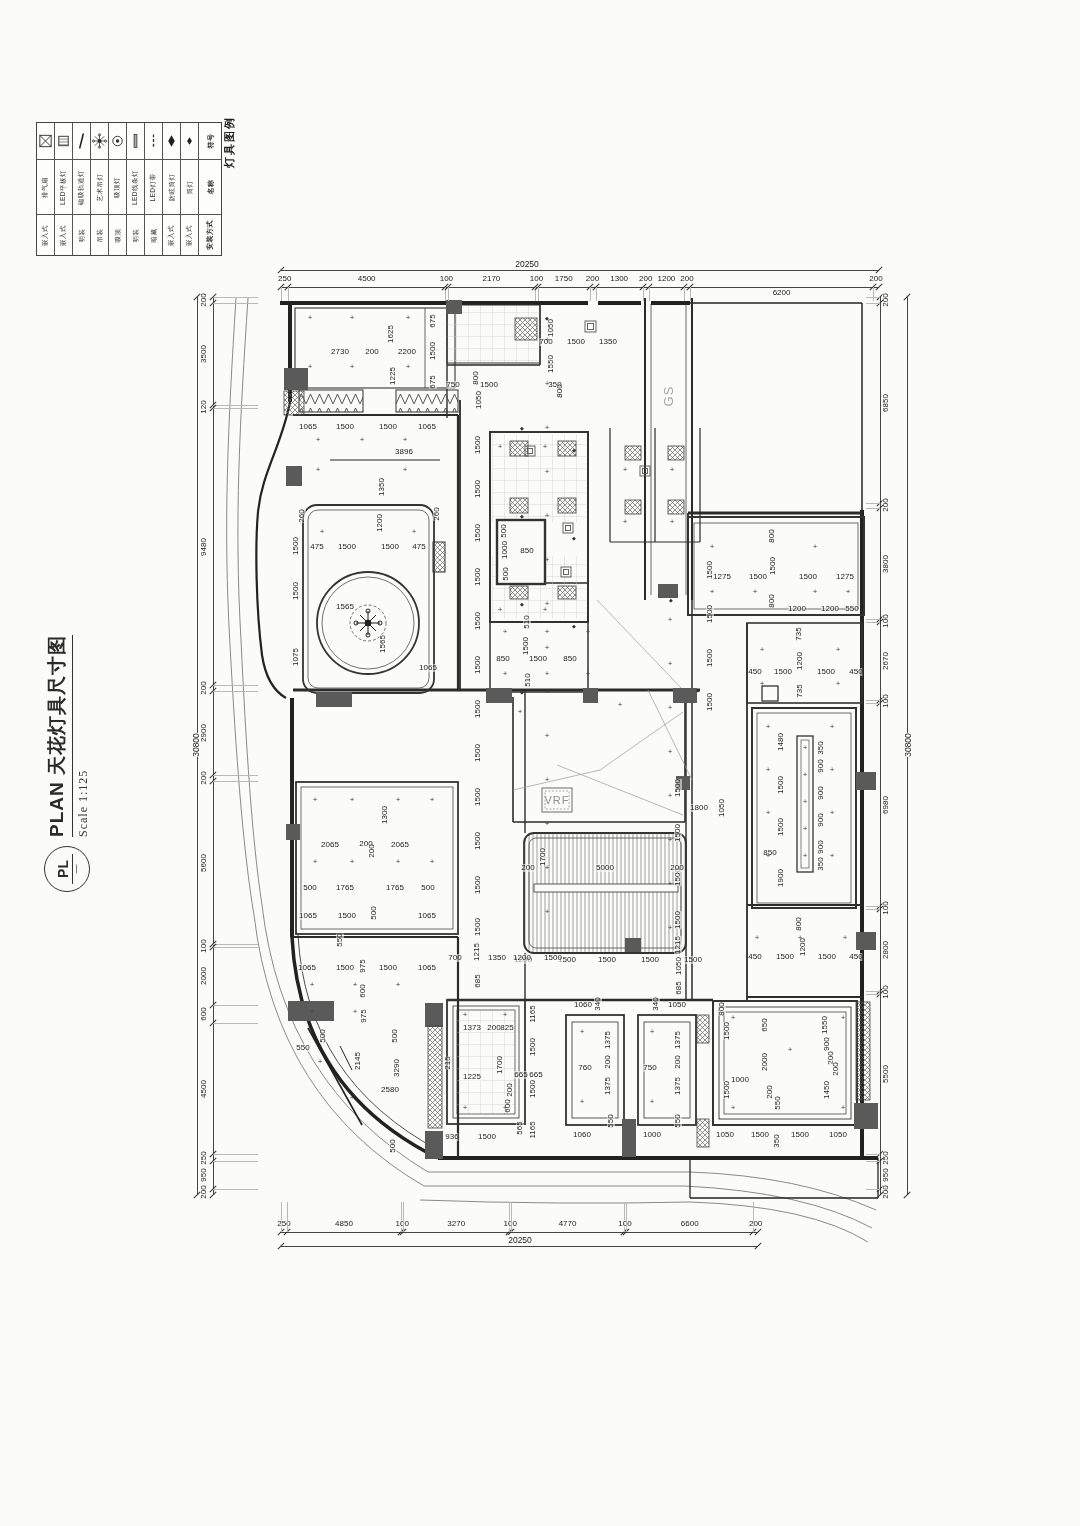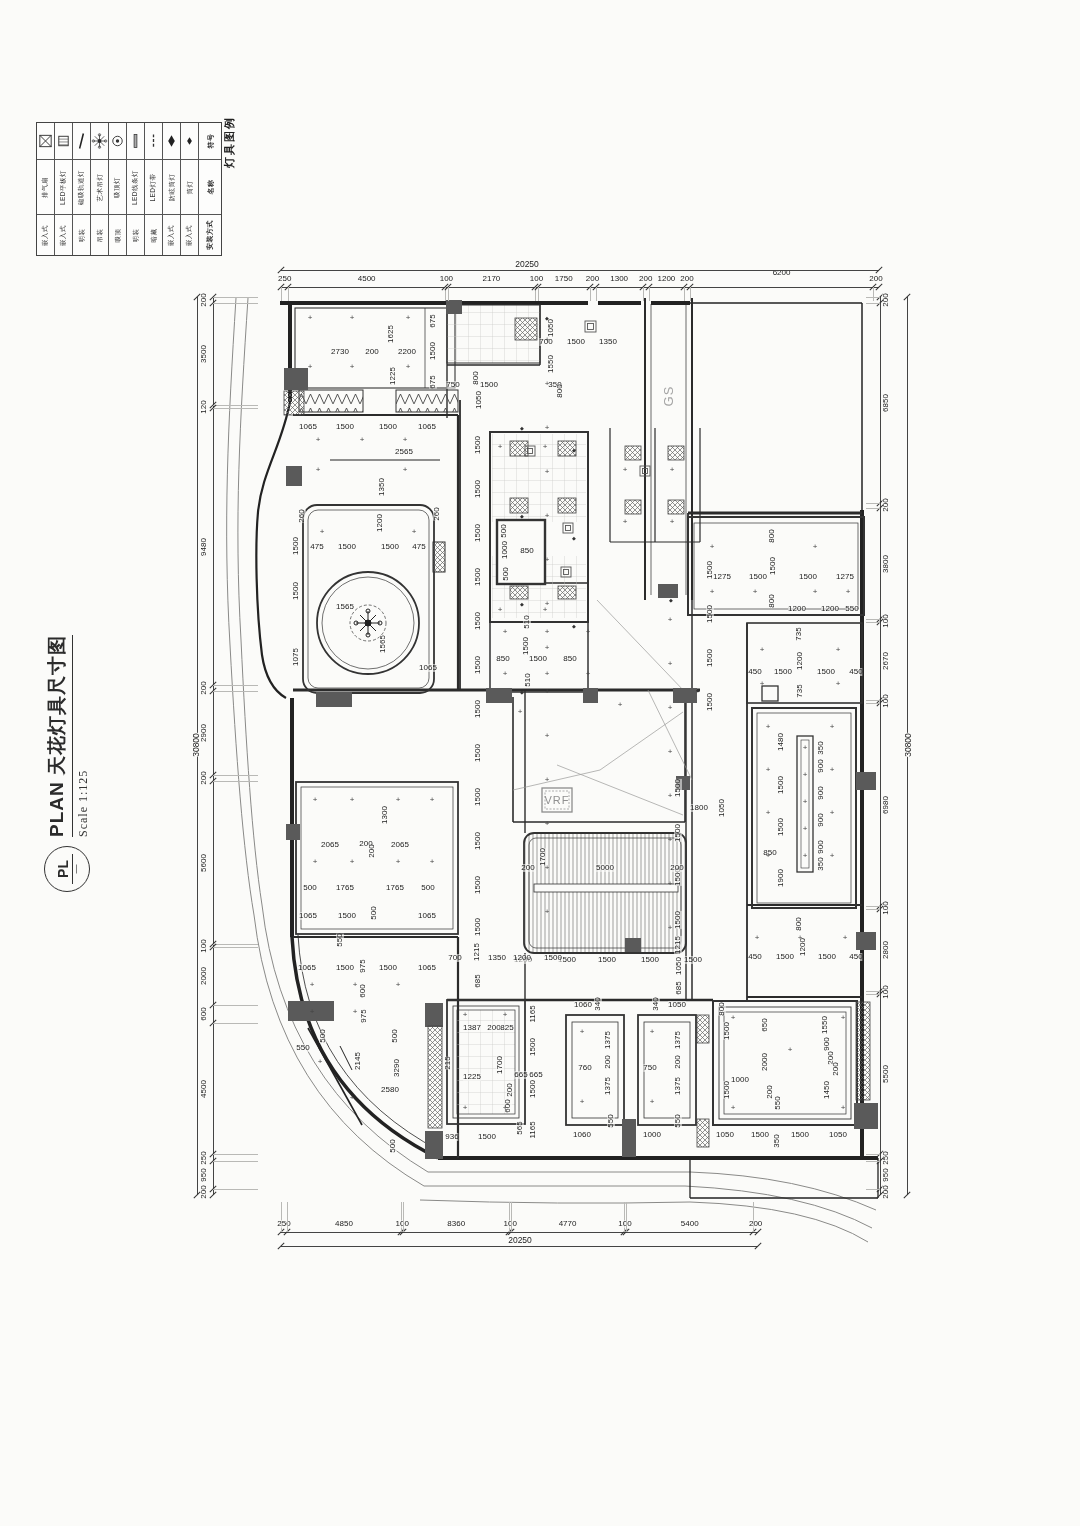--- a/index.html
+++ b/index.html
@@ -420,50 +420,50 @@
       <div class="ext" style="left: 642.753px; top: 287px; width: 0.7px; height: 14px;"></div>
       <span class="dim" style="left: 645.706px; top: 279px;">200</span>
       <div class="tick" style="left: 648.659px; top: 287px;"></div>
       <div class="ext" style="left: 648.659px; top: 287px; width: 0.7px; height: 14px;"></div>
       <span class="dim" style="left: 666.378px; top: 279px;">1200</span>
       <div class="tick" style="left: 684.096px; top: 287px;"></div>
       <div class="ext" style="left: 684.096px; top: 287px; width: 0.7px; height: 14px;"></div>
       <span class="dim" style="left: 687.049px; top: 279px;">200</span>
       <div class="tick" style="left: 690.002px; top: 287px;"></div>
       <div class="ext" style="left: 690.002px; top: 287px; width: 0.7px; height: 14px;"></div>
-      <span class="dim" style="left: 781.548px; top: 273px;">6200</span>
+      <span class="dim" style="left: 781.548px; top: 293px;">6200</span>
       <div class="tick" style="left: 873.094px; top: 287px;"></div>
       <div class="ext" style="left: 873.094px; top: 287px; width: 0.7px; height: 14px;"></div>
       <span class="dim" style="left: 876.047px; top: 279px;">200</span>
       <div class="tick" style="left: 879px; top: 287px;"></div>
       <div class="chain-line" style="left: 281px; top: 1232px; width: 477px; height: 1px;"></div>
       <div class="tick" style="left: 281px; top: 1232px;"></div>
       <div class="ext" style="left: 281px; top: 1202px; width: 0.7px; height: 30px;"></div>
       <span class="dim" style="left: 283.944px; top: 1224px;">250</span>
       <div class="tick" style="left: 286.889px; top: 1232px;"></div>
       <div class="ext" style="left: 286.889px; top: 1202px; width: 0.7px; height: 30px;"></div>
       <span class="dim" style="left: 344.011px; top: 1224px;">4850</span>
       <div class="tick" style="left: 401.133px; top: 1232px;"></div>
       <div class="ext" style="left: 401.133px; top: 1202px; width: 0.7px; height: 30px;"></div>
       <span class="dim" style="left: 402.311px; top: 1224px;">100</span>
       <div class="tick" style="left: 403.489px; top: 1232px;"></div>
       <div class="ext" style="left: 403.489px; top: 1202px; width: 0.7px; height: 30px;"></div>
-      <span class="dim" style="left: 456.253px; top: 1224px;">8360</span>
+      <span class="dim" style="left: 456.253px; top: 1224px;">3270</span>
       <div class="tick" style="left: 509.018px; top: 1232px;"></div>
       <div class="ext" style="left: 509.018px; top: 1202px; width: 0.7px; height: 30px;"></div>
       <span class="dim" style="left: 510.196px; top: 1224px;">100</span>
       <div class="tick" style="left: 511.373px; top: 1232px;"></div>
       <div class="ext" style="left: 511.373px; top: 1202px; width: 0.7px; height: 30px;"></div>
       <span class="dim" style="left: 567.553px; top: 1224px;">4770</span>
       <div class="tick" style="left: 623.733px; top: 1232px;"></div>
       <div class="ext" style="left: 623.733px; top: 1202px; width: 0.7px; height: 30px;"></div>
       <span class="dim" style="left: 624.911px; top: 1224px;">100</span>
       <div class="tick" style="left: 626.089px; top: 1232px;"></div>
       <div class="ext" style="left: 626.089px; top: 1202px; width: 0.7px; height: 30px;"></div>
-      <span class="dim" style="left: 689.689px; top: 1224px;">5400</span>
+      <span class="dim" style="left: 689.689px; top: 1224px;">6600</span>
       <div class="tick" style="left: 753.289px; top: 1232px;"></div>
       <div class="ext" style="left: 753.289px; top: 1202px; width: 0.7px; height: 30px;"></div>
       <span class="dim" style="left: 755.644px; top: 1224px;">200</span>
       <div class="tick" style="left: 758px; top: 1232px;"></div>
       <div class="chain-line" style="left: 213px; top: 297px; width: 1px; height: 898px;"></div>
       <div class="tick" style="left: 213px; top: 297px;"></div>
       <div class="ext" style="left: 213px; top: 297px; width: 45px; height: 0.7px;"></div>
       <span class="dim rot" style="left: 204px; top: 299.916px;">200</span>
       <div class="tick" style="left: 213px; top: 302.831px;"></div>
       <div class="ext" style="left: 213px; top: 302.831px; width: 45px; height: 0.7px;"></div>
@@ -603,21 +603,21 @@
       <span class="dim rot" style="left: 478px; top: 797px;">1500</span>
       <span class="dim rot" style="left: 478px; top: 841px;">1500</span>
       <span class="dim rot" style="left: 478px; top: 885px;">1500</span>
       <span class="dim rot" style="left: 478px; top: 927px;">1500</span>
       <span class="dim rot" style="left: 477px; top: 952px;">1215</span>
       <span class="dim rot" style="left: 478px; top: 981px;">685</span>
       <span class="dim" style="left: 308px; top: 427px;">1065</span>
       <span class="dim" style="left: 345px; top: 427px;">1500</span>
       <span class="dim" style="left: 388px; top: 427px;">1500</span>
       <span class="dim" style="left: 427px; top: 427px;">1065</span>
-      <span class="dim" style="left: 404px; top: 452px;">2565</span>
+      <span class="dim" style="left: 404px; top: 452px;">3896</span>
       <span class="dim rot" style="left: 382px; top: 487px;">1350</span>
       <span class="dim rot" style="left: 302px; top: 516px;">260</span>
       <span class="dim rot" style="left: 380px; top: 523px;">1200</span>
       <span class="dim rot" style="left: 437px; top: 514px;">260</span>
       <span class="dim rot" style="left: 296px; top: 546px;">1500</span>
       <span class="dim" style="left: 317px; top: 547px;">475</span>
       <span class="dim" style="left: 347px; top: 547px;">1500</span>
       <span class="dim" style="left: 390px; top: 547px;">1500</span>
       <span class="dim" style="left: 419px; top: 547px;">475</span>
       <span class="dim rot" style="left: 296px; top: 591px;">1500</span>
@@ -706,21 +706,21 @@
       <span class="dim rot" style="left: 323px; top: 1036px;">500</span>
       <span class="dim rot" style="left: 358px; top: 1061px;">2145</span>
       <span class="dim rot" style="left: 395px; top: 1036px;">500</span>
       <span class="dim rot" style="left: 397px; top: 1068px;">3290</span>
       <span class="dim" style="left: 390px; top: 1090px;">2580</span>
       <span class="dim rot" style="left: 393px; top: 1146px;">500</span>
       <span class="dim rot" style="left: 448px; top: 1063px;">215</span>
       <span class="dim" style="left: 452px; top: 1137px;">936</span>
       <span class="dim" style="left: 487px; top: 1137px;">1500</span>
       <span class="dim rot" style="left: 520px; top: 1128px;">565</span>
-      <span class="dim" style="left: 472px; top: 1028px;">1387</span>
+      <span class="dim" style="left: 472px; top: 1028px;">1373</span>
       <span class="dim" style="left: 494px; top: 1028px;">200</span>
       <span class="dim" style="left: 507px; top: 1028px;">825</span>
       <span class="dim" style="left: 472px; top: 1077px;">1225</span>
       <span class="dim rot" style="left: 500px; top: 1065px;">1700</span>
       <span class="dim rot" style="left: 510px; top: 1090px;">200</span>
       <span class="dim rot" style="left: 508px; top: 1106px;">600</span>
       <span class="dim rot" style="left: 533px; top: 1014px;">1165</span>
       <span class="dim rot" style="left: 533px; top: 1047px;">1500</span>
       <span class="dim rot" style="left: 533px; top: 1089px;">1500</span>
       <span class="dim rot" style="left: 533px; top: 1130px;">1165</span>

